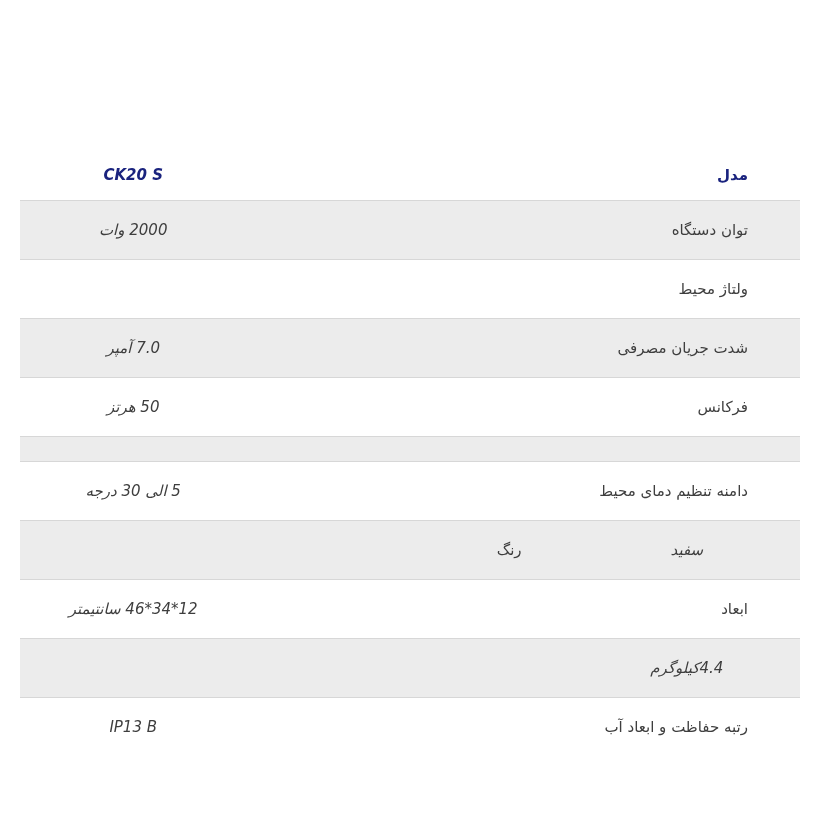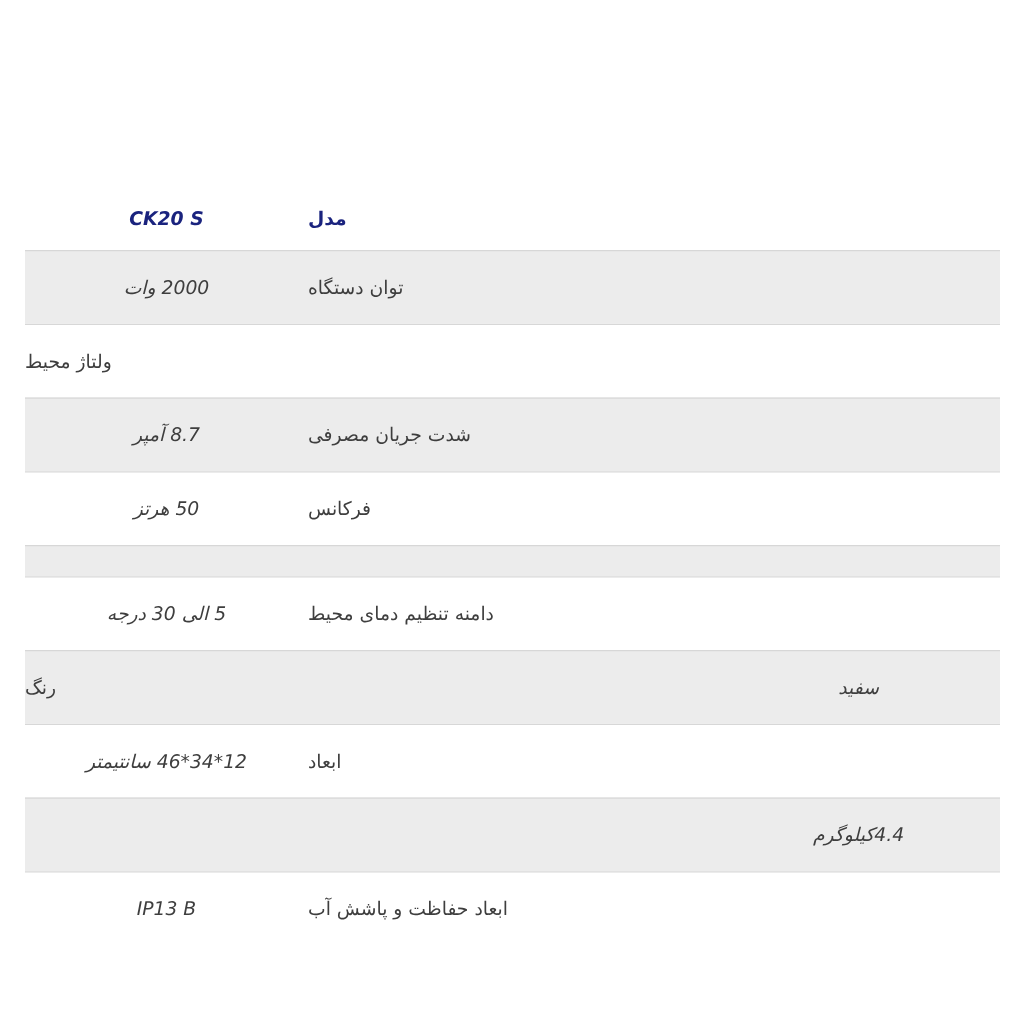--- a/index.html
+++ b/index.html
@@ -33,21 +33,21 @@
     font-weight: bold;
   }
   .row.shaded {
     background: var(--shade, #ececec);
   }
   .row.spacer {
     min-height: 24px;
   }
   .cell.label {
     flex: 1 1 auto;
-    text-align: left;
+    text-align: right;
     padding-inline-start: 52px; 
     line-height: 1.4;
   }
   .cell.value {
     flex: 0 0 28%;
     direction: ltr;          
     text-align: center;
     line-height: 1.4;
     unicode-bidi: plaintext;
     padding: 0 4px;
@@ -67,21 +67,21 @@
     <div class="cell label">توان دستگاه</div>
     <div class="cell value">2000 وات</div>
   </div>
 
   <div class="row">
     <div class="cell label">ولتاژ محیط</div>
   </div>
 
   <div class="row shaded">
     <div class="cell label">شدت جریان مصرفی</div>
-    <div class="cell value">8.7 آمپر</div>
+    <div class="cell value">7.0 آمپر</div>
   </div>
 
   <div class="row">
     <div class="cell label">فرکانس</div>
     <div class="cell value">50 هرتز</div>
   </div>
 
   <div class="row shaded spacer">
     <div class="cell label"></div>
     <div class="cell value"></div>
@@ -100,17 +100,17 @@
   <div class="row">
     <div class="cell label">ابعاد</div>
     <div class="cell value">12*34*46 سانتیمتر</div>
   </div>
 
   <div class="row shaded">
     <div class="cell value">4.4کیلوگرم</div>
   </div>
 
   <div class="row">
-    <div class="cell label">ابعاد حفاظت و پاشش آب</div>
+    <div class="cell label">رتبه حفاظت و ابعاد آب</div>
     <div class="cell value">IP13 B</div>
   </div>
 </div>
 </div>
 
 </body></html>

